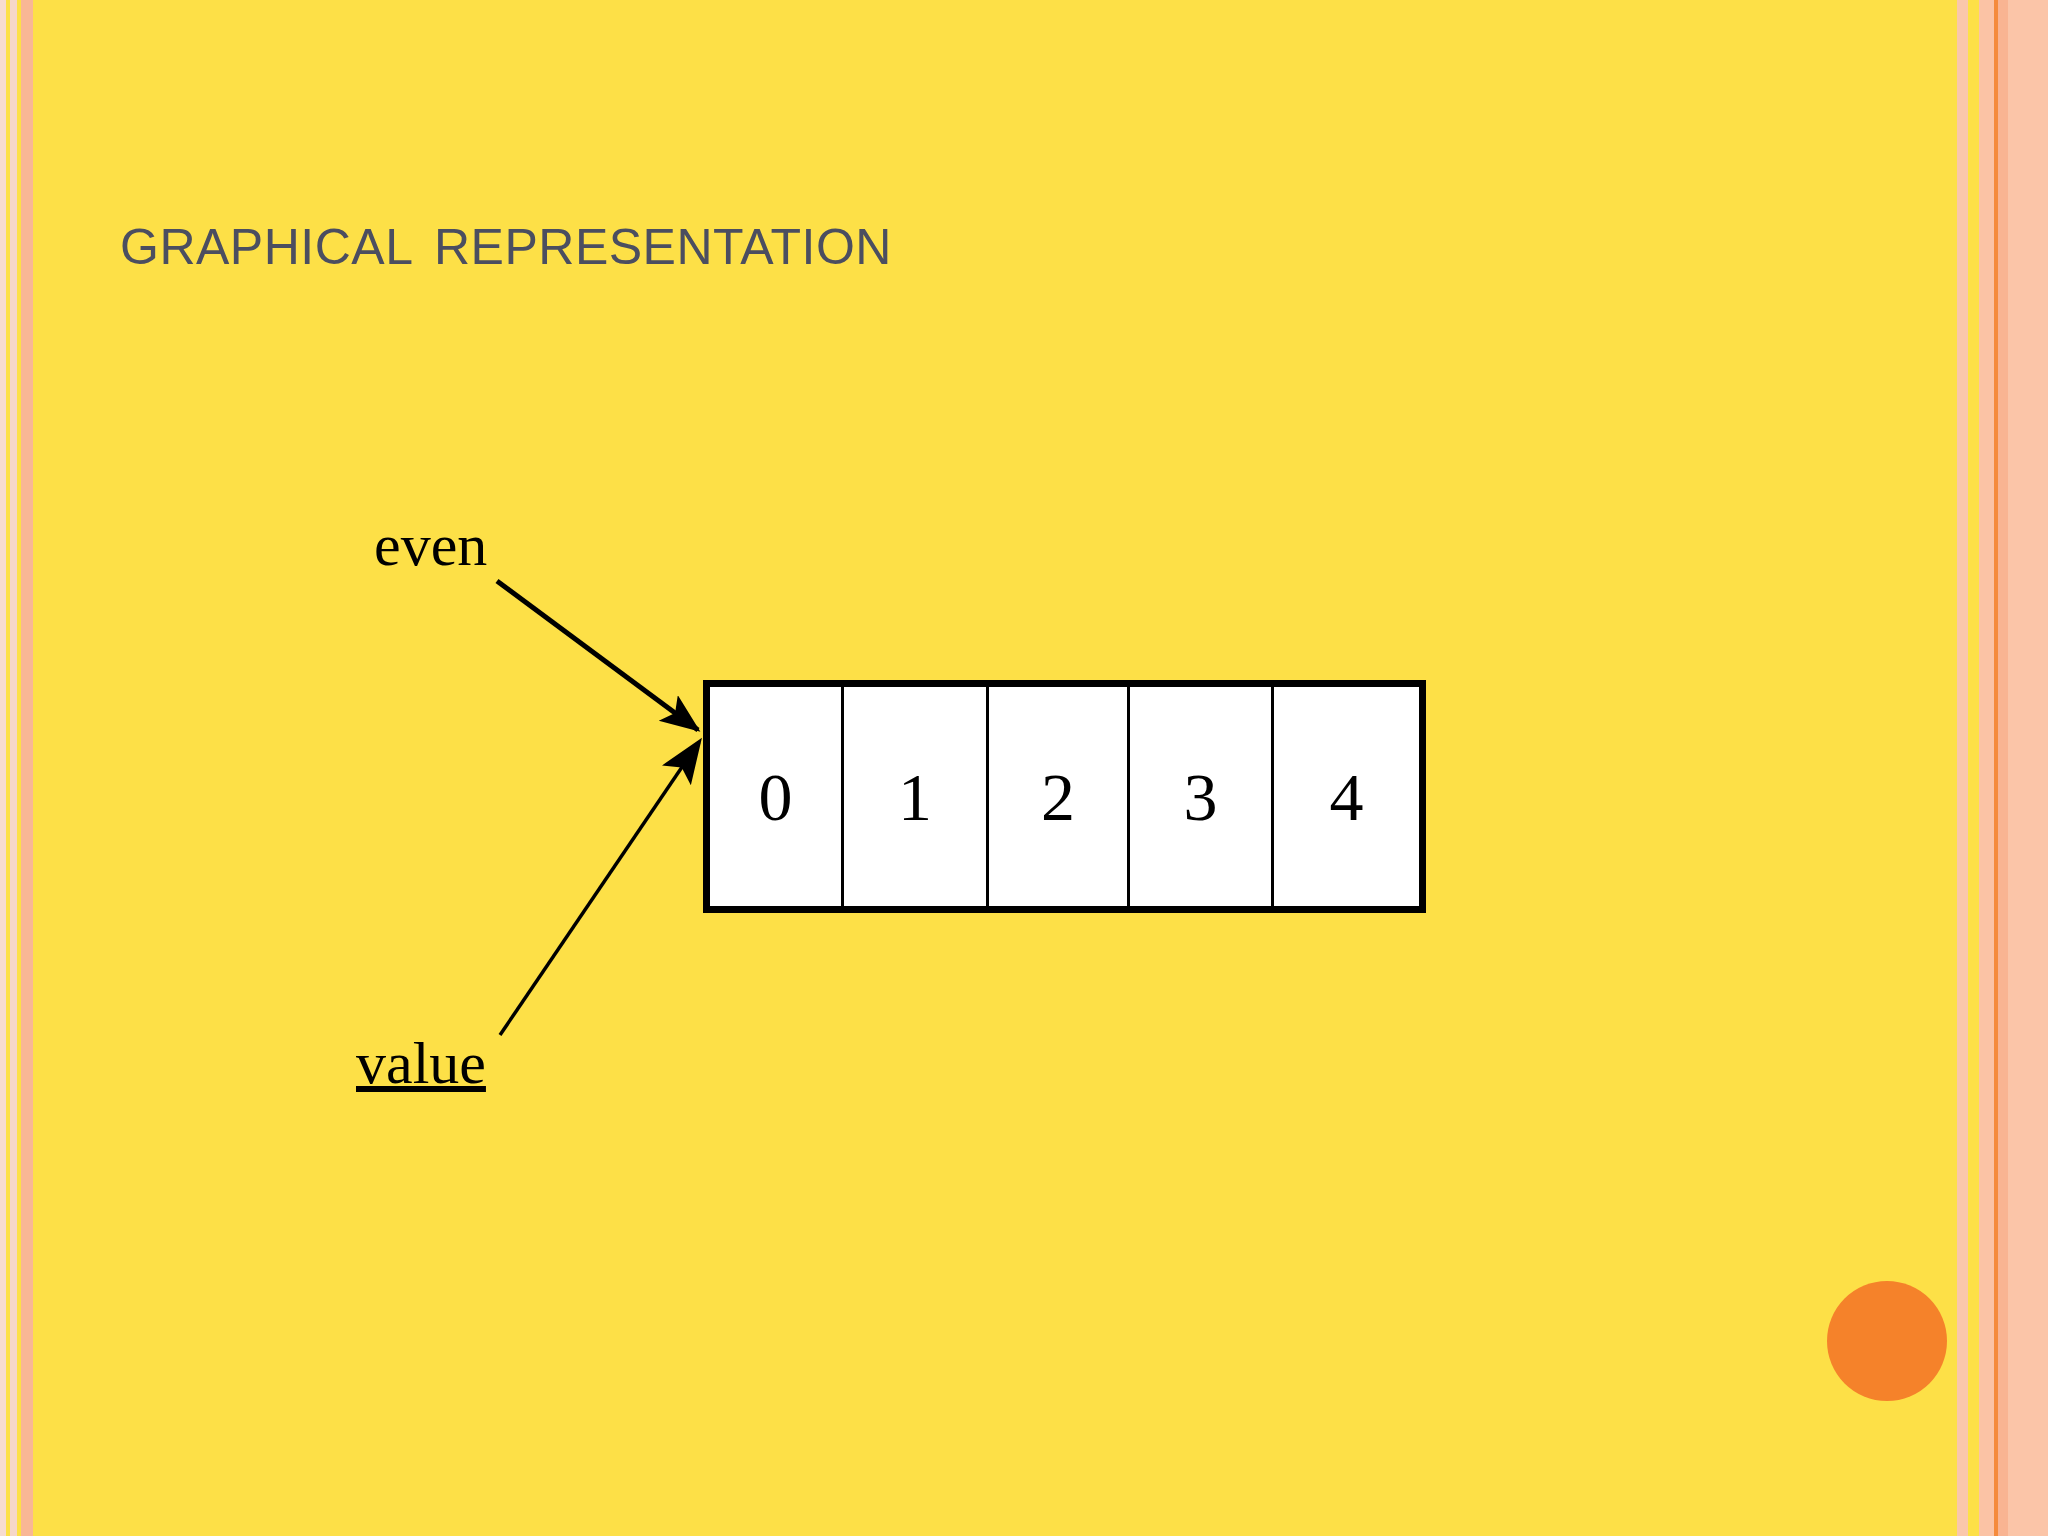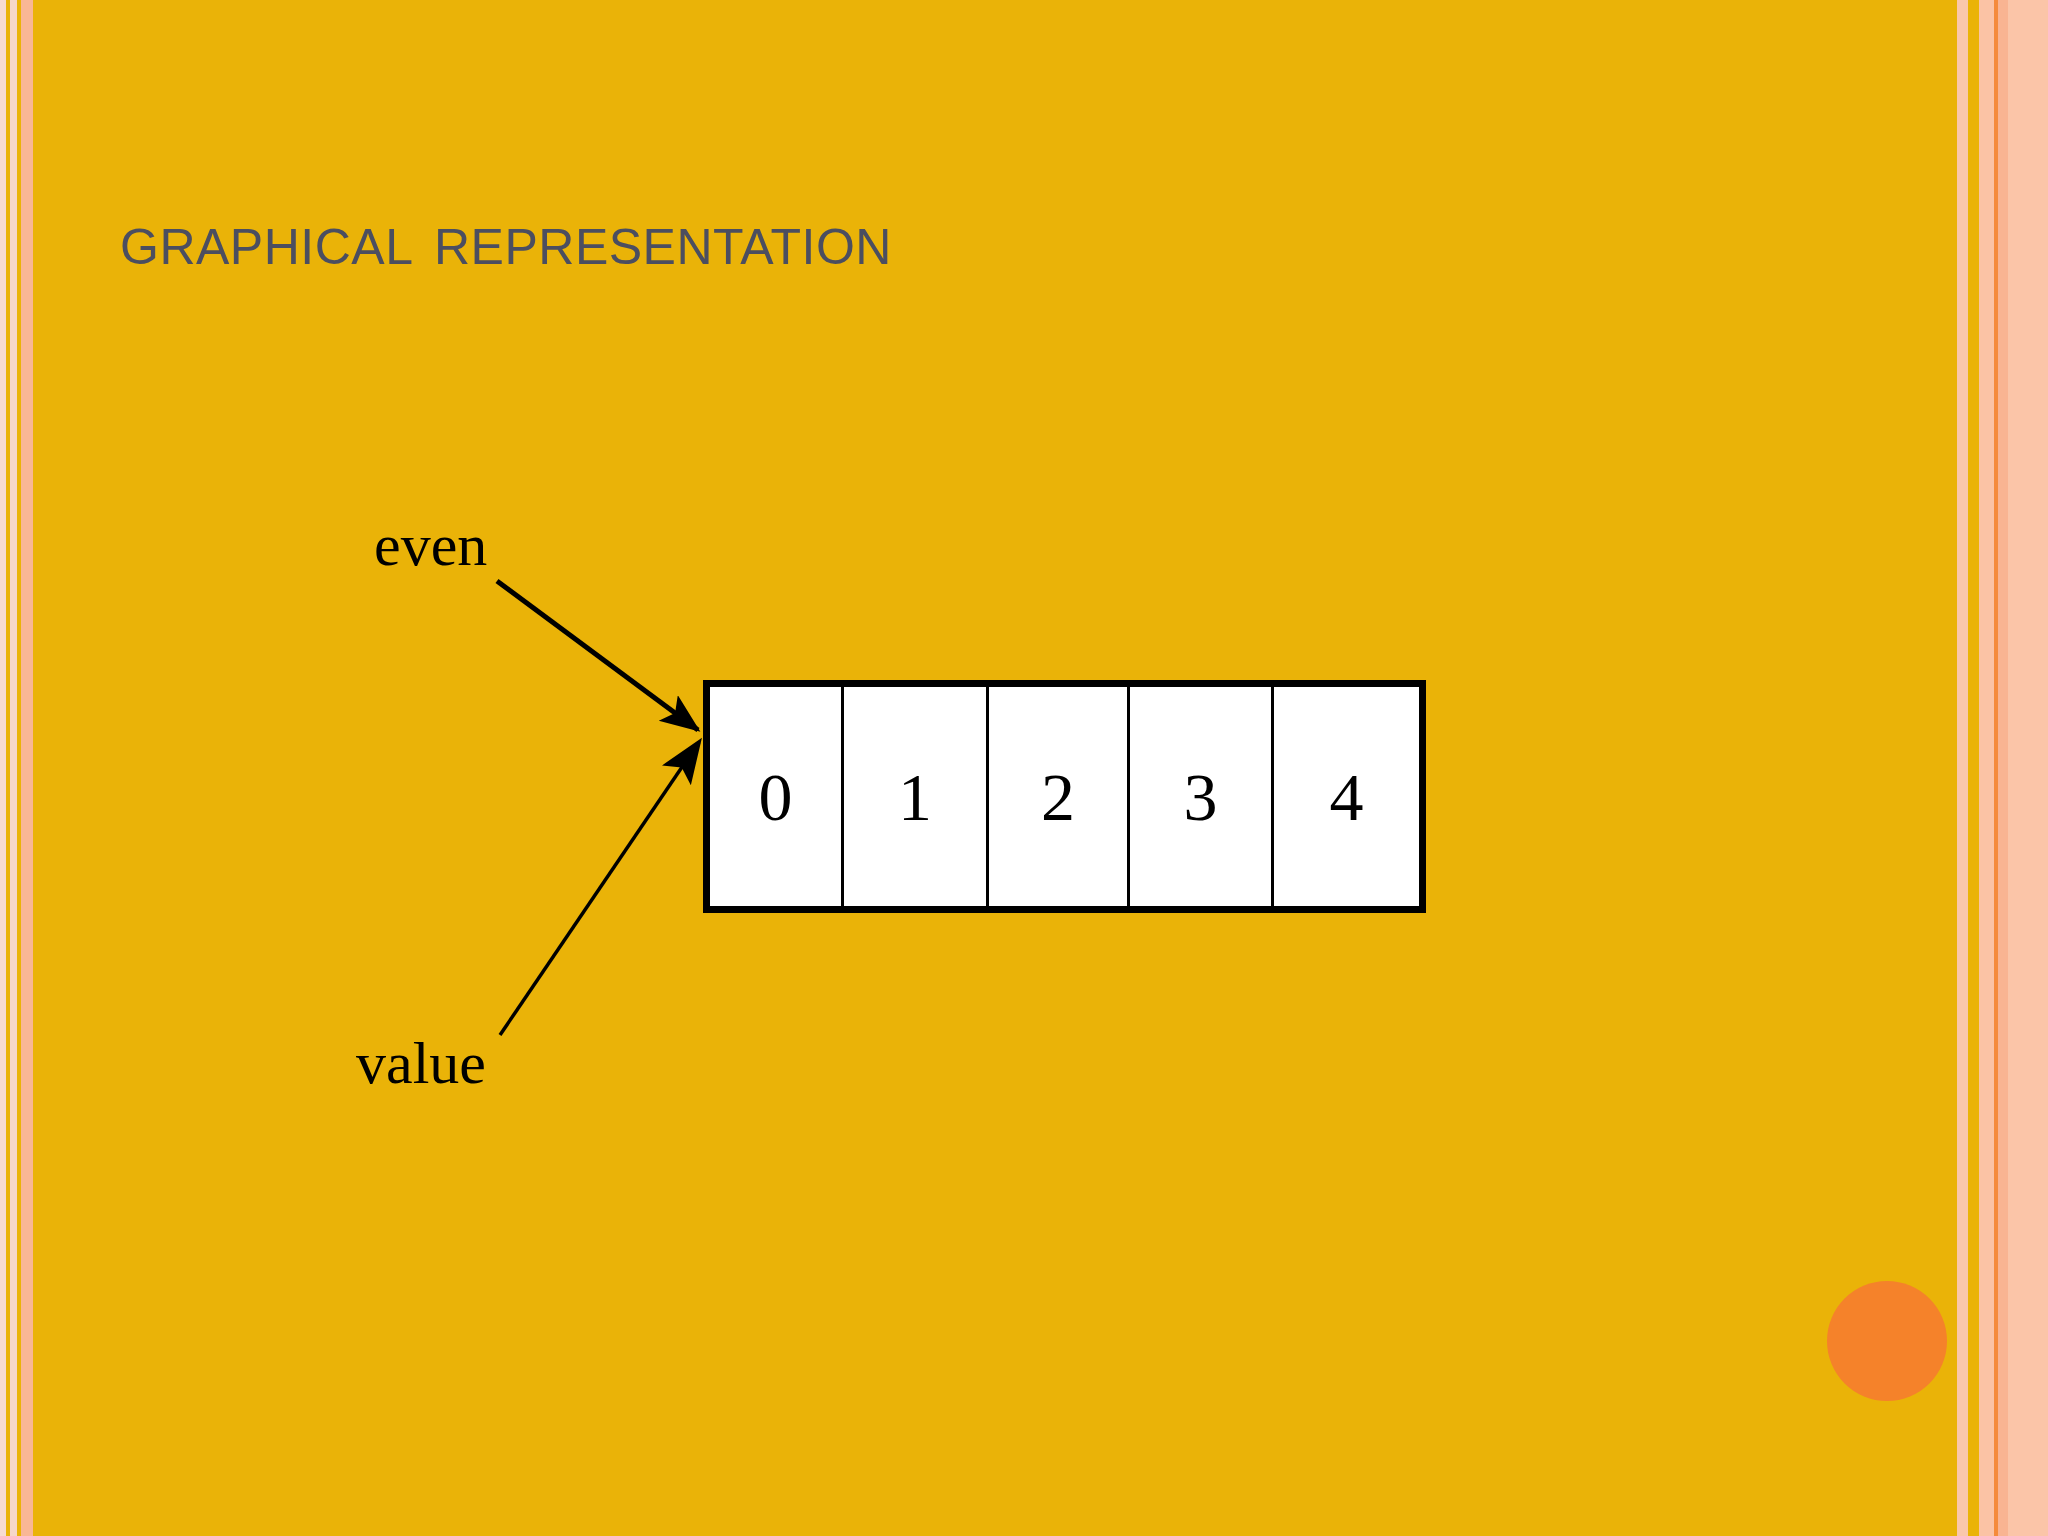--- a/index.html
+++ b/index.html
@@ -4,21 +4,21 @@
 <style>
   html, body {
     margin: 0;
     padding: 0;
     background: #ffffff;
   }
   #slide {
     position: relative;
     width: 2048px;
     height: 1536px;
-    background: #eab308;
+    background: #fde047;
     overflow: hidden;
     font-family: "Liberation Serif", serif;
   }
 
   
   .stripe {
     position: absolute;
     top: 0;
     height: 100%;
   }
@@ -80,21 +80,21 @@
 
   
   .anno-label {
     position: absolute;
     font-family: "Liberation Serif", serif;
     font-size: 60px;
     color: #000000;
     white-space: nowrap;
   }
   #label-even  { left: 374px; top: 511px; }
-  #label-value { left: 356px; top: 1029px; }
+  #label-value { left: 356px; top: 1029px; text-decoration: underline; }
 
   
   #arrows {
     position: absolute;
     left: 0; top: 0;
     width: 2048px;
     height: 1536px;
     pointer-events: none;
   }
 

